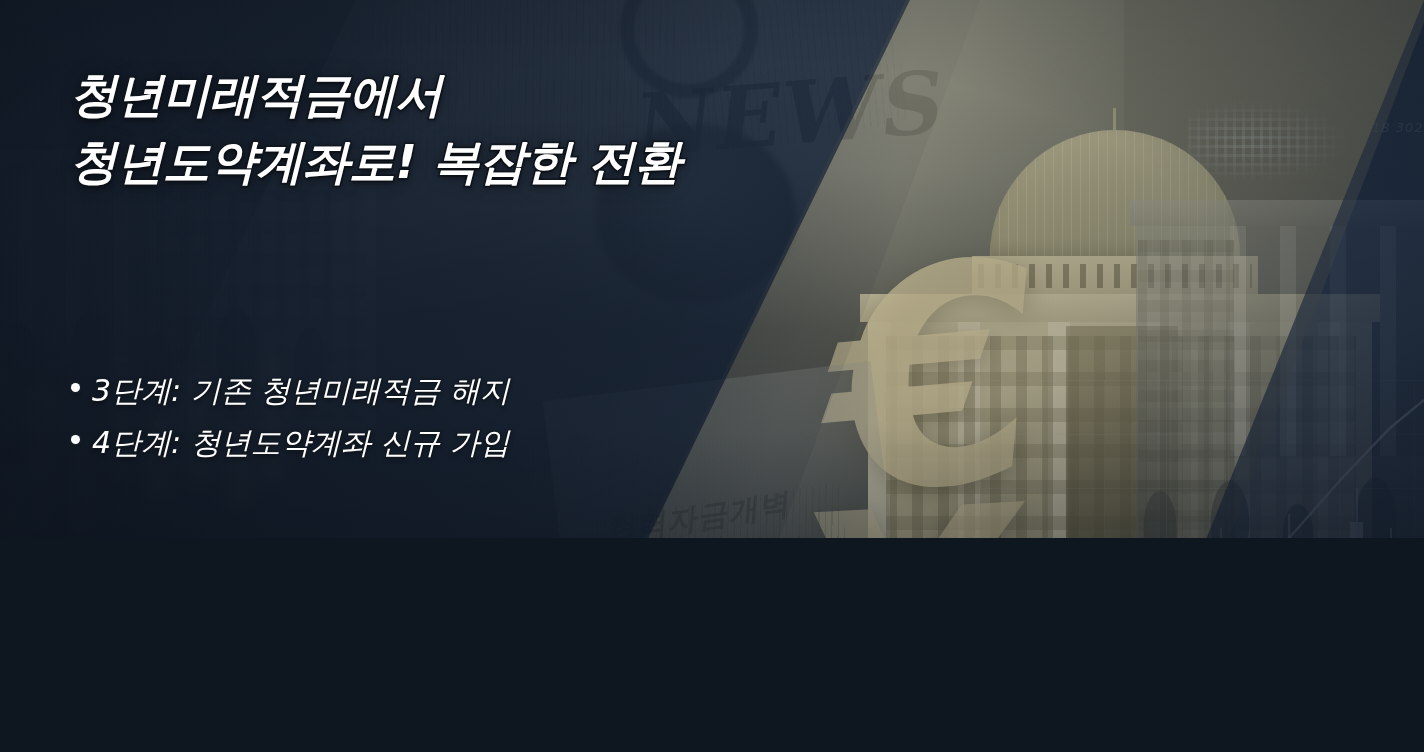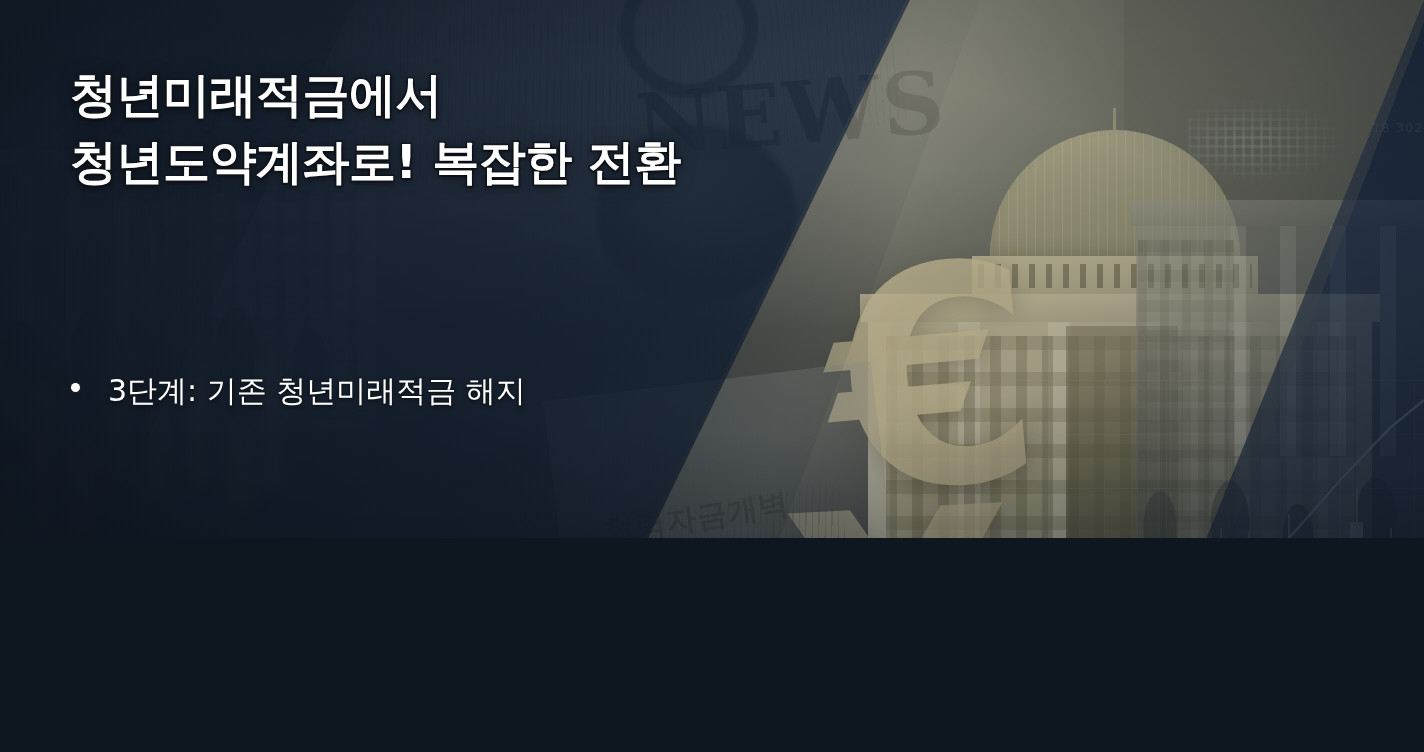--- a/index.html
+++ b/index.html
@@ -12,20 +12,21 @@
     font-family: "DejaVu Sans", "Liberation Sans", sans-serif;
   }
 
   .slide {
     position: relative;
     width: 1424px;
     height: 538px;
     overflow: hidden;
     background: #1d2836;
     isolation: isolate;
+    font-style: italic;
   }
 
   
   .bg-layer {
     position: absolute;
     inset: 0;
     pointer-events: none;
   }
 
   
@@ -368,21 +369,21 @@
     width: 9px; height: 9px;
     border-radius: 50%;
     background: #ffffff;
     flex: 0 0 auto;
     position: relative;
     top: -9px;
     margin-left: 3px;
     -webkit-text-stroke: 0;
     box-shadow: 0 0 0 2.2px #141c26, 0 2px 3px rgba(0,0,0,.5);
   }
-  .bullet-text { -webkit-text-stroke: inherit; paint-order: stroke fill; margin-left: 16px; }
+  .bullet-text { -webkit-text-stroke: inherit; paint-order: stroke fill; }
 
   .sparkle {
     position: absolute;
     left: 1350px;
     top: 661px;
     width: 52px;
     height: 52px;
   }
   .sparkle svg { display:block; width:100%; height:100%; }
 </style>
@@ -502,20 +503,24 @@
   <div class="content">
 
     <h1 class="headline">청년미래적금에서
 청년도약계좌로! 복잡한 전환</h1>
 
     <ul class="bullets">
       <li class="bullet-item">
         <span class="bullet-dot"></span>
         <span class="bullet-text">3단계: 기존 청년미래적금 해지</span>
       </li>
+      <li class="bullet-item">
+        <span class="bullet-dot"></span>
+        <span class="bullet-text">4단계: 청년도약계좌 신규 가입</span>
+      </li>
     </ul>
 
     <div class="sparkle">
       <svg viewBox="0 0 52 52" aria-hidden="true">
         <path d="M26 0 C28.4 14.6 37.4 23.6 52 26 C37.4 28.4 28.4 37.4 26 52 C23.6 37.4 14.6 28.4 0 26 C14.6 23.6 23.6 14.6 26 0 Z" fill="#a3adbb"></path>
       </svg>
     </div>
 
   </div>
 </div>

